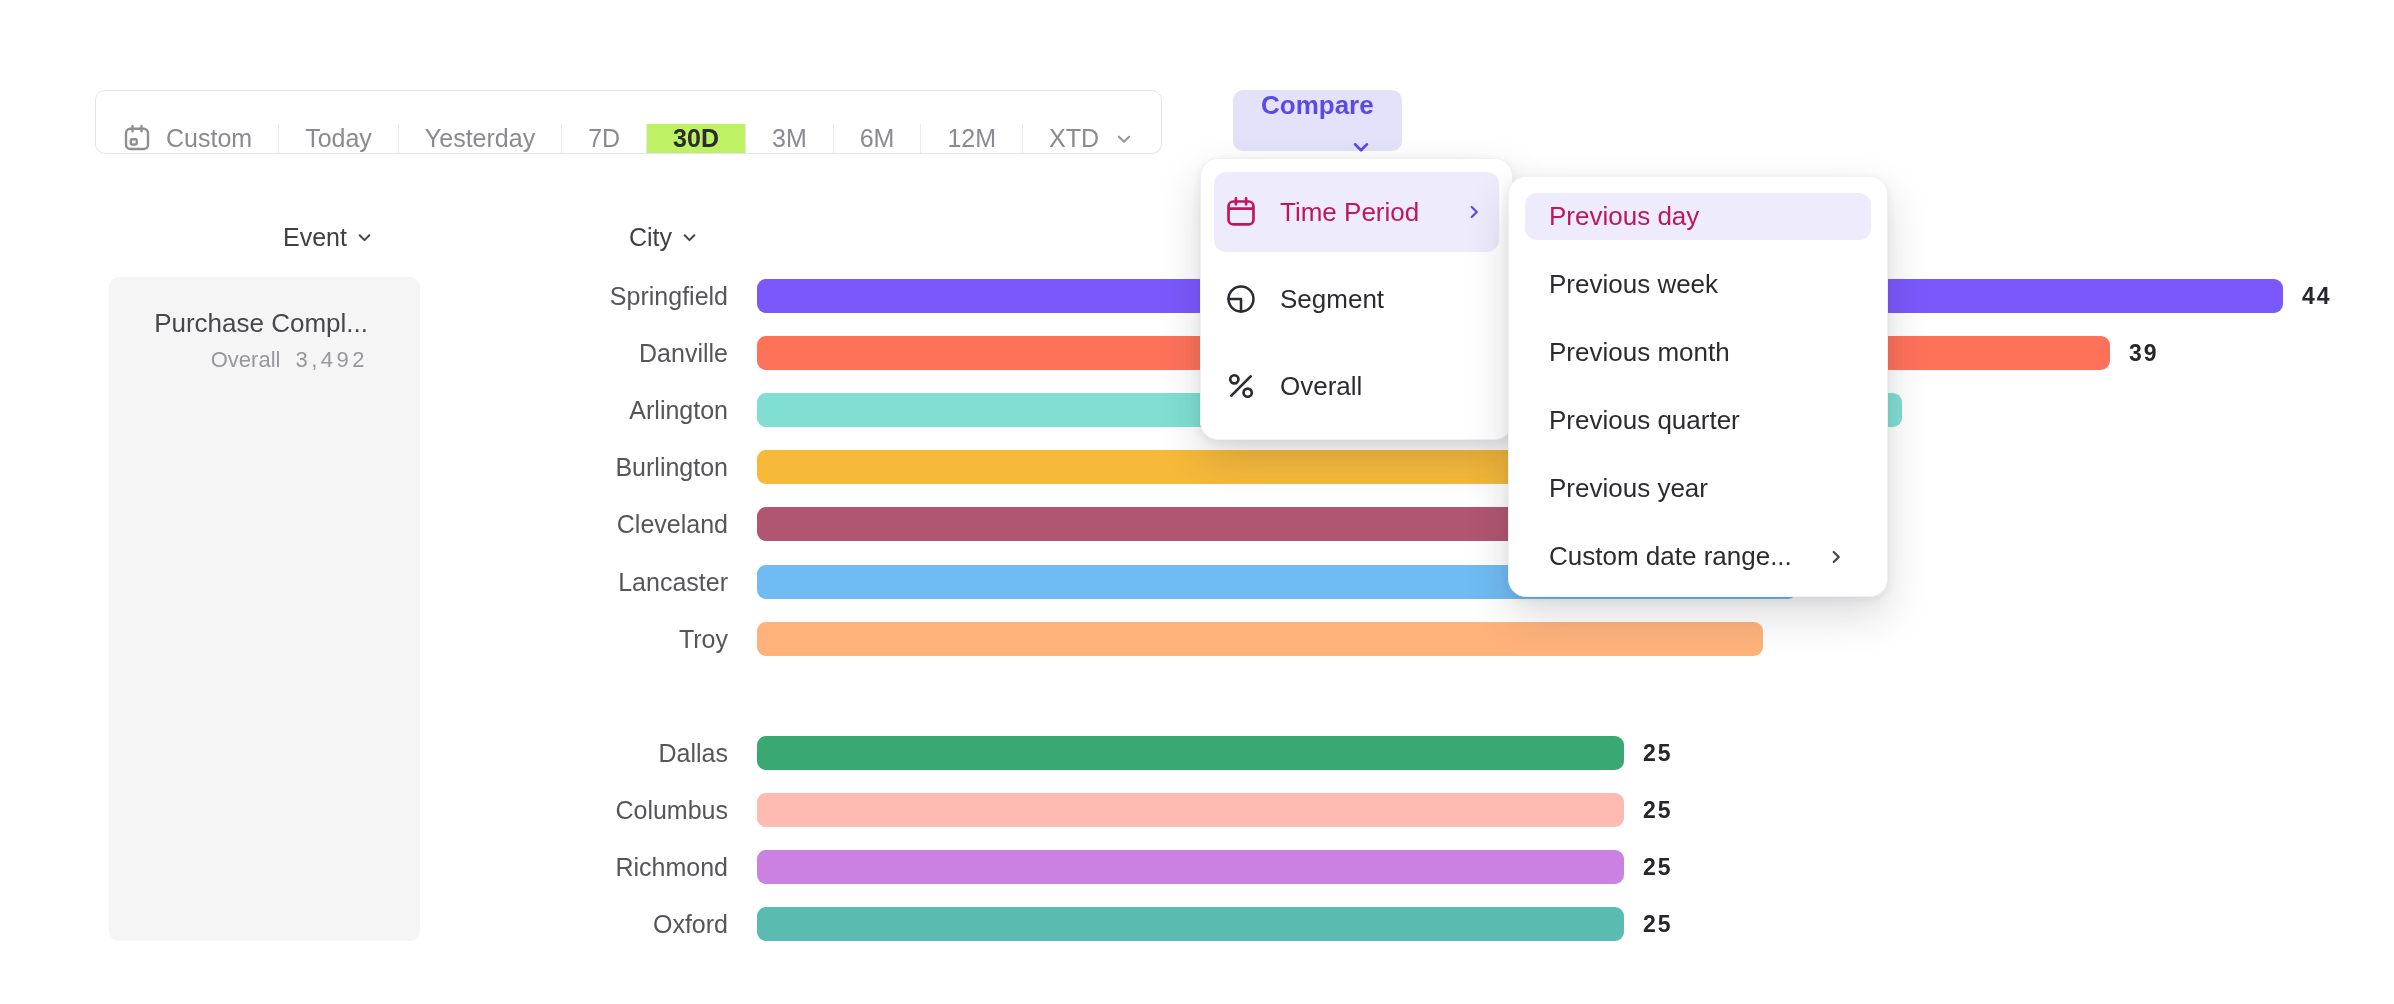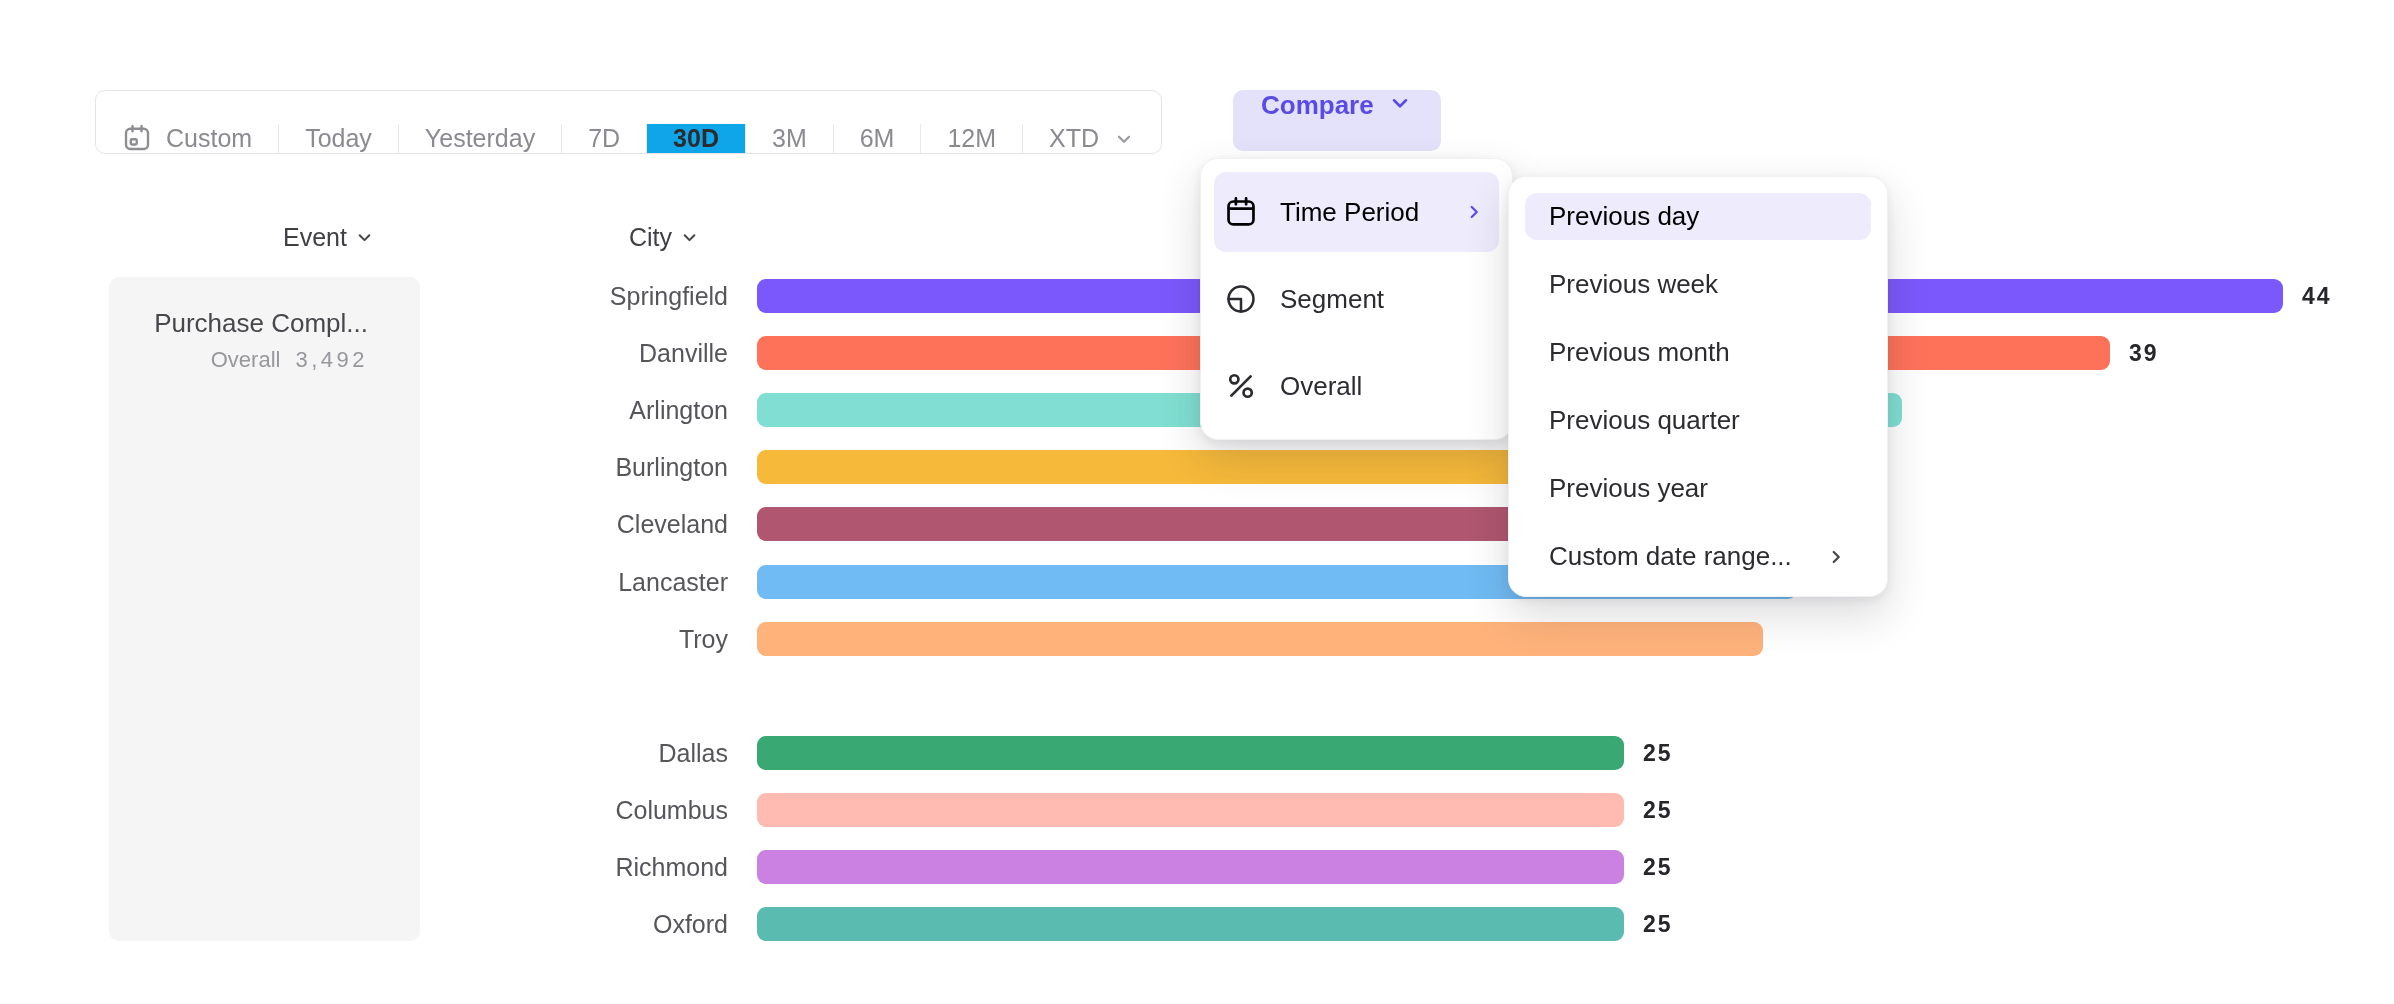--- a/index.html
+++ b/index.html
@@ -15,31 +15,31 @@
     position:absolute;left:95px;top:90px;height:62px;
     display:inline-flex;align-items:flex-end;background:#fff;
     border:1.5px solid #e4e4e8;border-radius:10px;overflow:hidden;
   }
   .range-item{
     display:flex;align-items:center;gap:14px;padding:0 26px;
     font-size:25px;font-weight:500;color:#8a8a90;
     border-left:1.5px solid #e9e9ec;cursor:pointer;white-space:nowrap;
   }
   .range-item:first-child{border-left:none}
-  .range-item.selected{background:#0ea5e9;color:#2b2b30;font-weight:700}
+  .range-item.selected{background:#bef264;color:#2b2b30;font-weight:700}
   .icon{display:flex;align-items:center;justify-content:center}
   .icon svg{display:block}
   .rng-icon{color:#8d8d92}
   .rng-chevron{color:#9a9a9f}
 
   .compare-btn{
     position:absolute;left:1233px;top:90px;height:61px;
-    display:inline-flex;align-items:flex-start;gap:13px;padding:0 28px;
+    display:inline-flex;align-items:flex-end;gap:13px;padding:0 28px;
     background:#e4e1fb;border:none;border-radius:10px;cursor:pointer;
-    font-family:inherit;font-size:26px;font-weight:700;color:#5b4be5;
+    font-family:inherit;font-size:26px;font-weight:700;color:#5b4be5;flex-direction:column;
   }
 
   
   .col-header{
     position:absolute;top:220px;height:34px;
     display:flex;align-items:center;gap:7px;
     font-size:25px;font-weight:500;color:#3f3f44;cursor:pointer;
   }
   .col-header .hdr-chevron{color:#47474c}
   #event-header{left:283px}
@@ -73,21 +73,21 @@
     display:flex;flex-direction:column;
   }
   #compare-menu{left:1200px;top:158px;width:313px;padding:13px;gap:7px;z-index:11}
   #tp-menu{left:1508px;top:176px;width:380px;padding:16px;gap:21px;z-index:12}
   .menu-item{
     display:flex;align-items:center;border-radius:12px;cursor:pointer;
     font-size:26px;color:#2b2b30;box-sizing:border-box;
   }
   #compare-menu .menu-item{height:80px;padding:0 14px 0 10px;gap:22px}
   #tp-menu .menu-item{height:47px;padding:0 24px}
-  .menu-item.active{background:#edebfc;color:#000000}
+  .menu-item.active{background:#edebfc;color:#be185d}
   .mi-chevron{margin-left:auto;color:#45454a}
   .menu-item.active .mi-chevron{color:#5b4be5}
 </style>
 </head>
 <body>
 
 <div class="stage">
 
   <div class="range-group" id="range-group">
   <div class="range-item">

